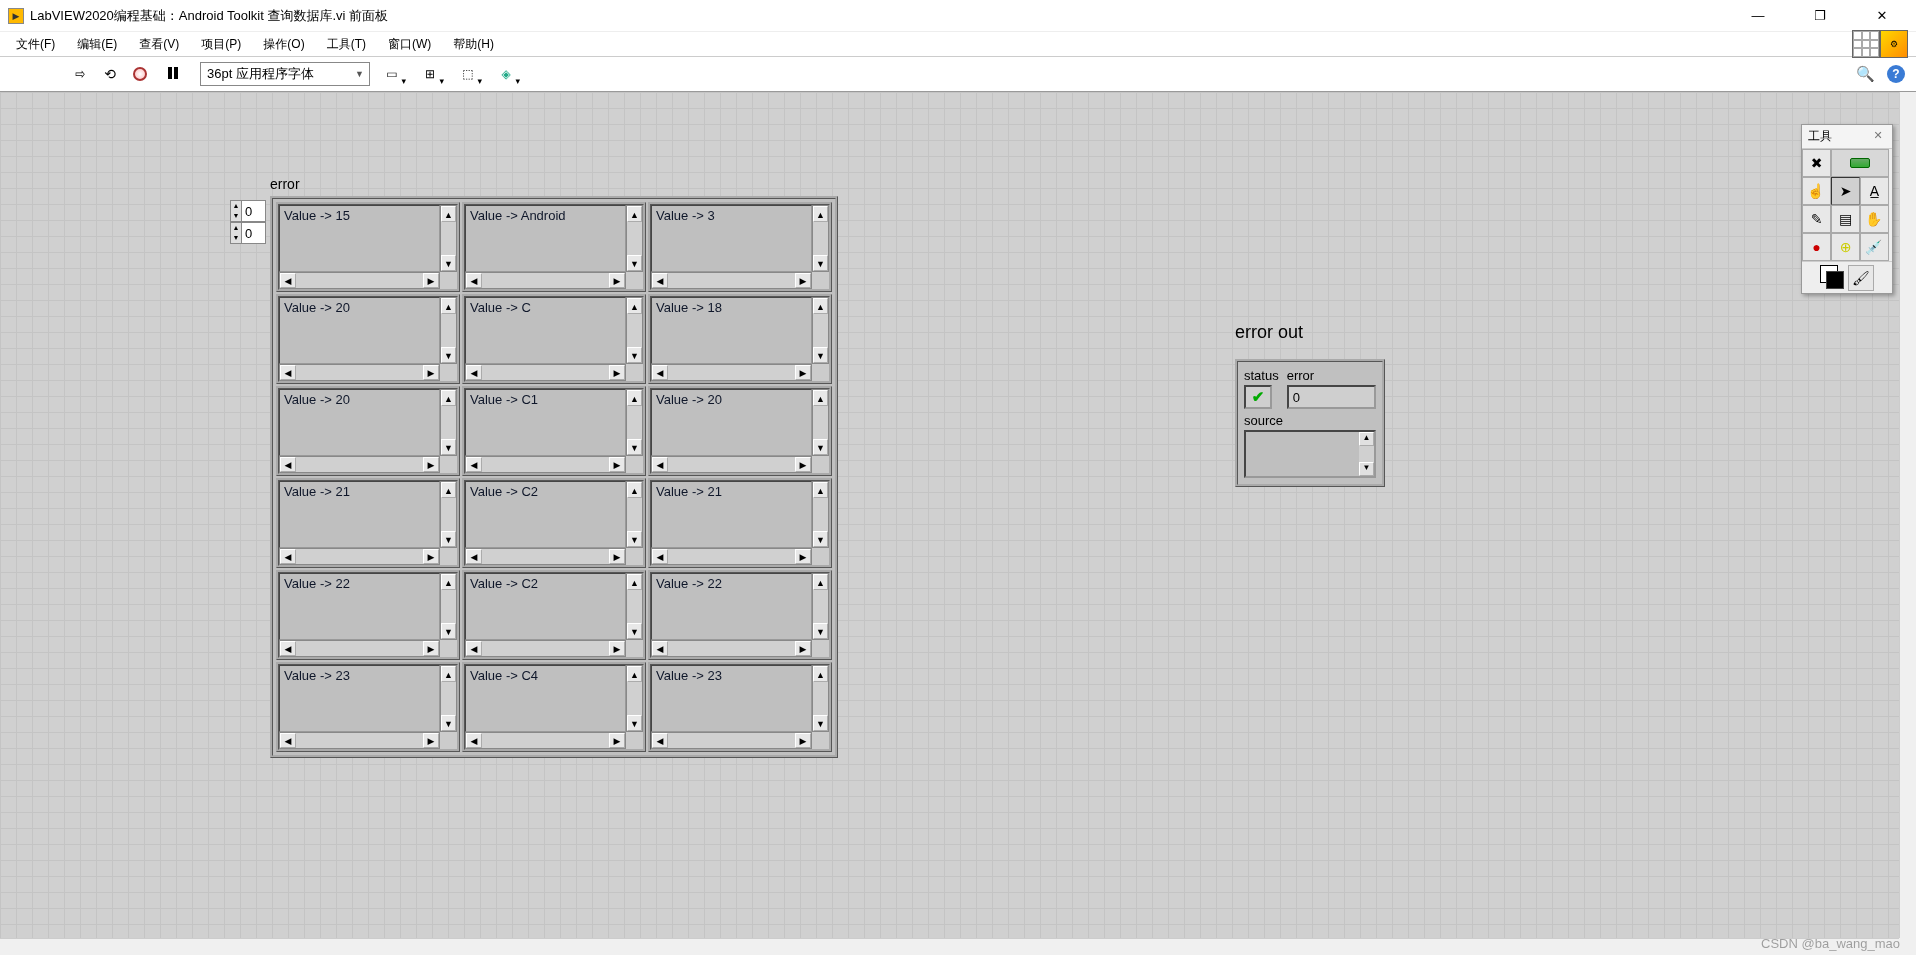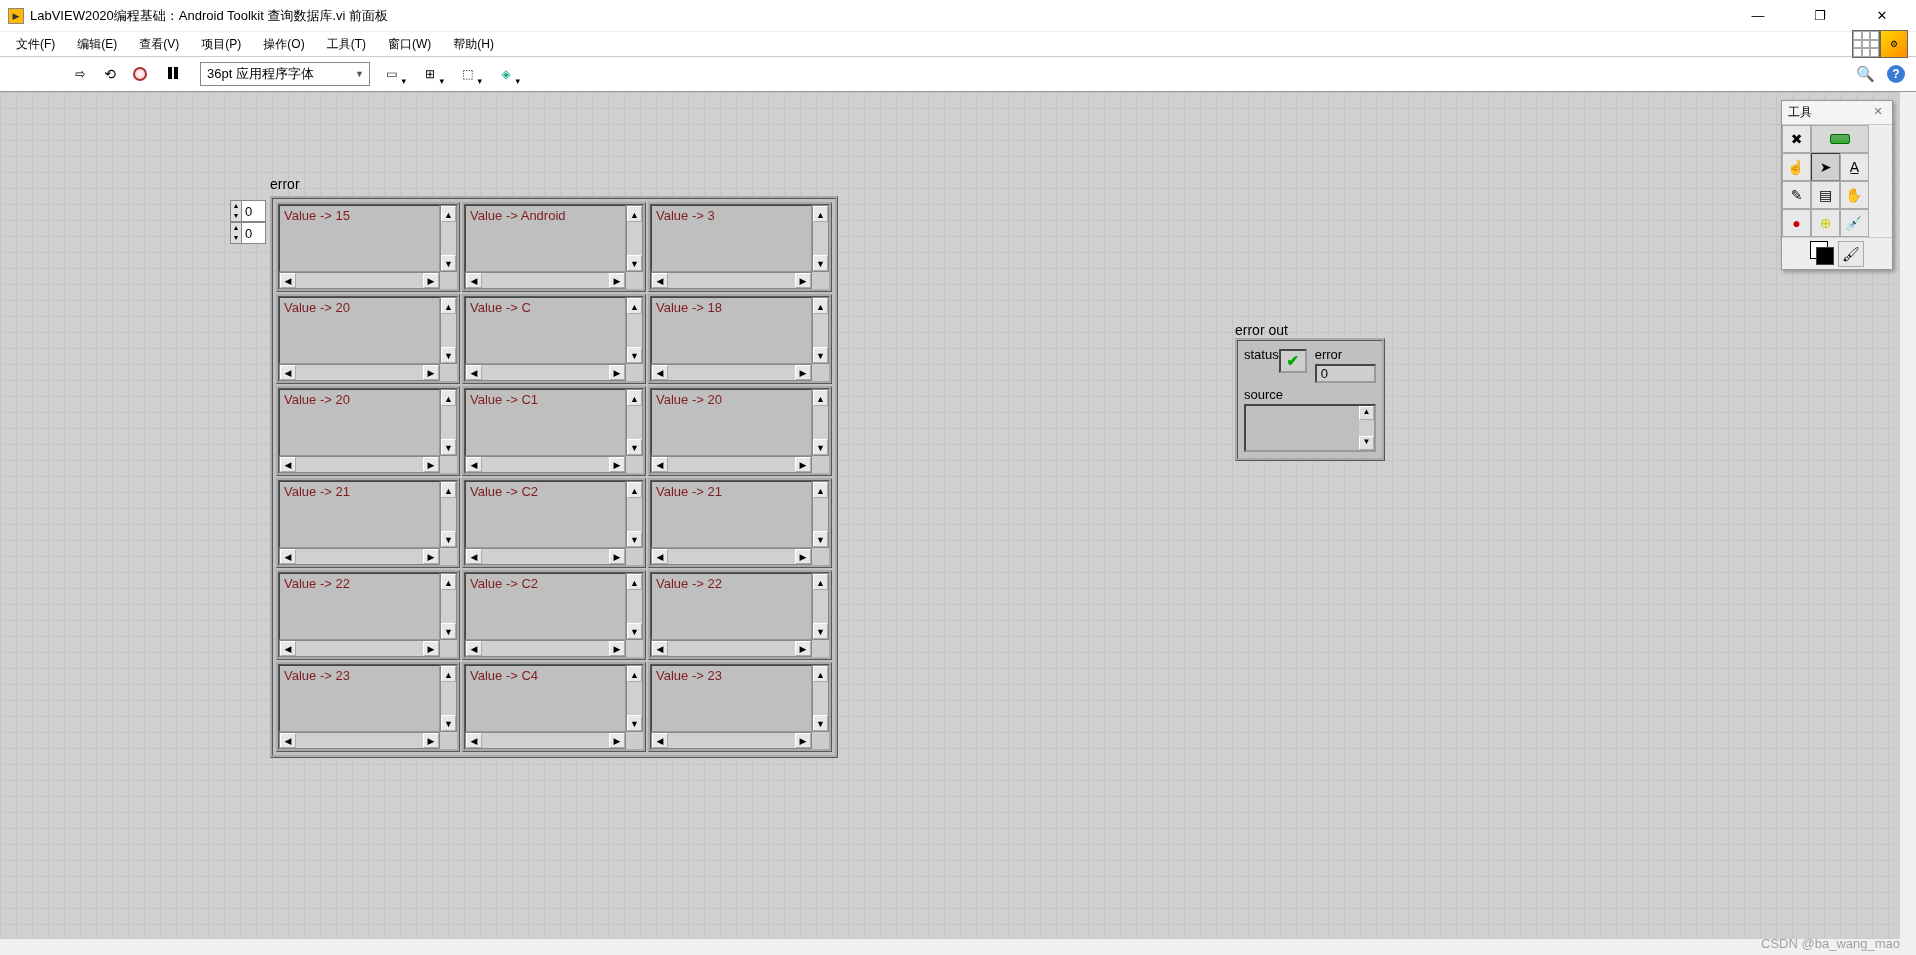--- a/index.html
+++ b/index.html
@@ -44,46 +44,46 @@
 .data-label { position: absolute; left: 40px; top: -10px; font-size: 14px; color: #000; }
 .idx-controls { position: absolute; left: 0; top: 14px; display: flex; flex-direction: column; gap: 0; }
 .idx-box { display: flex; align-items: stretch; height: 22px; }
 .idx-spin { width: 12px; display: flex; flex-direction: column; background: #e0e0e0; border: 1px solid #888; }
 .idx-spin span { flex: 1; font-size: 7px; text-align: center; line-height: 9px; }
 .idx-val { width: 24px; border: 1px solid #888; border-left: none; background: #fff; display: flex; align-items: center; padding-left: 3px; font-size: 13px; }
 .array-frame { position: absolute; left: 40px; top: 10px; border: 3px ridge #aaa; background: #c0c0c0; padding: 3px; display: flex; flex-direction: column; gap: 2px; }
 .array-row { display: flex; gap: 2px; }
 .cell { width: 184px; height: 90px; border: 3px ridge #aaa; background: #c0c0c0; display: flex; flex-direction: column; position: relative; }
 .cell-body { flex: 1; display: flex; }
-.cell-txt { flex: 1; background: #bfbfbf; border: 1px inset #999; padding: 2px 4px; font-size: 13px; color: #7f1d1d; }
+.cell-txt { flex: 1; background: #bfbfbf; border: 1px inset #999; padding: 2px 4px; font-size: 13px; color: #0f172a; }
 .vscroll { width: 17px; display: flex; flex-direction: column; background: #ddd; border: 1px solid #888; }
 .vscroll .arr { height: 16px; text-align: center; font-size: 9px; line-height: 16px; background: #e8e8e8; border: 1px outset #fff; }
 .vscroll .track { flex: 1; background: #d0d0d0; }
 .hscroll { height: 17px; display: flex; background: #ddd; border: 1px solid #888; }
 .hscroll .arr { width: 16px; text-align: center; font-size: 9px; line-height: 14px; background: #e8e8e8; border: 1px outset #fff; }
 .hscroll .track { flex: 1; background: #d0d0d0; }
 .hscroll-corner { width: 17px; background: #ccc; }
 
 
 .error-container { position: absolute; left: 1235px; top: 230px; }
-.error-label { font-size: 14px; margin-bottom: 0; }
+.error-label { font-size: 18px; margin-bottom: 16px; }
 .error-box { width: 150px; background: #c0c0c0; border: 3px ridge #aaa; padding: 6px; }
 .err-row1 { display: flex; gap: 8px; margin-bottom: 4px; }
 .err-lbl { font-size: 13px; }
 .status-cell { width: 28px; height: 24px; background: #cfcfcf; border: 2px inset #999; display: flex; align-items: center; justify-content: center; margin-top: 2px; }
 .check { color: #0a0; font-weight: bold; font-size: 15px; }
 .code-cell { flex: 1; height: 24px; background: #cfcfcf; border: 2px inset #999; display: flex; align-items: center; padding: 0 4px; margin-top: 2px; font-size: 13px; }
 .source-box { border: 2px inset #999; background: #c0c0c0; height: 48px; display: flex; margin-top: 2px; }
 .source-txt { flex: 1; background: #bfbfbf; }
 .source-vs { width: 15px; display: flex; flex-direction: column; background: #ddd; }
 .source-vs span { height: 14px; text-align: center; font-size: 8px; background: #e0e0e0; border: 1px outset #fff; }
 .source-vs .tr { flex: 1; background: #d0d0d0; }
 
 
-.tools-palette { position: absolute; right: 6px; top: 8px; width: 112px; background: #eee; border: 1px solid #999; box-shadow: 2px 2px 4px rgba(0,0,0,0.3); z-index: 10; }
+.tools-palette { position: absolute; right: 6px; top: 32px; width: 92px; background: #eee; border: 1px solid #999; box-shadow: 2px 2px 4px rgba(0,0,0,0.3); z-index: 10; }
 .tp-header { height: 24px; display: flex; align-items: center; padding: 0 6px; background: #f4f4f4; border-bottom: 1px solid #ccc; font-size: 12px; }
 .tp-close { margin-left: auto; width: 16px; height: 16px; font-size: 11px; text-align: center; color: #777; }
 .tp-row { display: flex; }
 .tp-btn { width: 29px; height: 28px; border: 1px solid #aaa; background: #e8e8e8; display: flex; align-items: center; justify-content: center; font-size: 14px; }
 .tp-btn.sel { background: #d0d0d0; border: 1px inset #888; }
 .tp-auto { width: 58px; height: 28px; border: 1px solid #aaa; background: #d8d8d8; display: flex; align-items: center; justify-content: center; }
 .tp-led { width: 20px; height: 10px; background: linear-gradient(#6a6,#3a3); border: 1px solid #060; border-radius: 2px; }
 .tp-color { height: 32px; display: flex; align-items: center; justify-content: center; gap: 2px; padding: 2px; border-top: 1px solid #ccc; }
 .tp-swatch { width: 18px; height: 18px; background: #fff; border: 1px solid #000; position: relative; }
 .tp-swatch2 { position: absolute; left: 6px; top: 6px; width: 18px; height: 18px; background: #000; border: 1px solid #444; }
@@ -523,21 +523,21 @@
             </div>
           </div>
         </div>
       </div>
   </div>
 
   <div class="error-container">
     <div class="error-label">error out</div>
     <div class="error-box">
       <div class="err-row1">
-        <div style="display:flex;flex-direction:row">
+        <div style="display:flex;flex-direction:column">
           <span class="err-lbl">status</span>
           <div class="status-cell">
               <span class="check">✔</span>
             </div>
         </div>
         <div style="display:flex;flex-direction:column;flex:1">
           <span class="err-lbl">error</span>
           <div class="code-cell">0</div>
         </div>
       </div>

